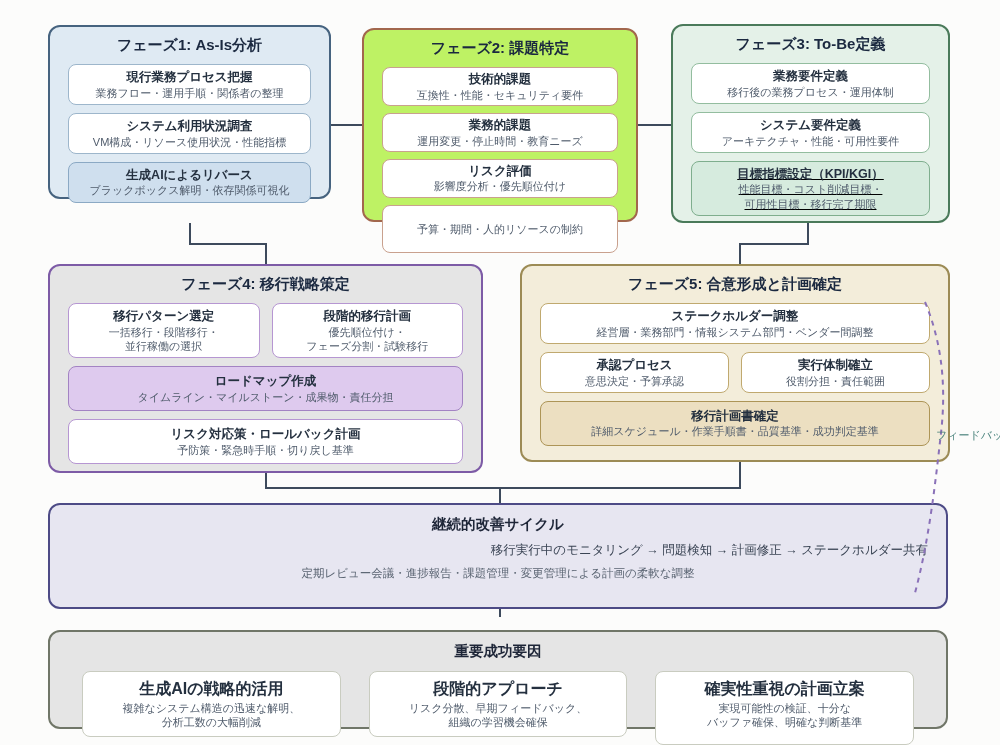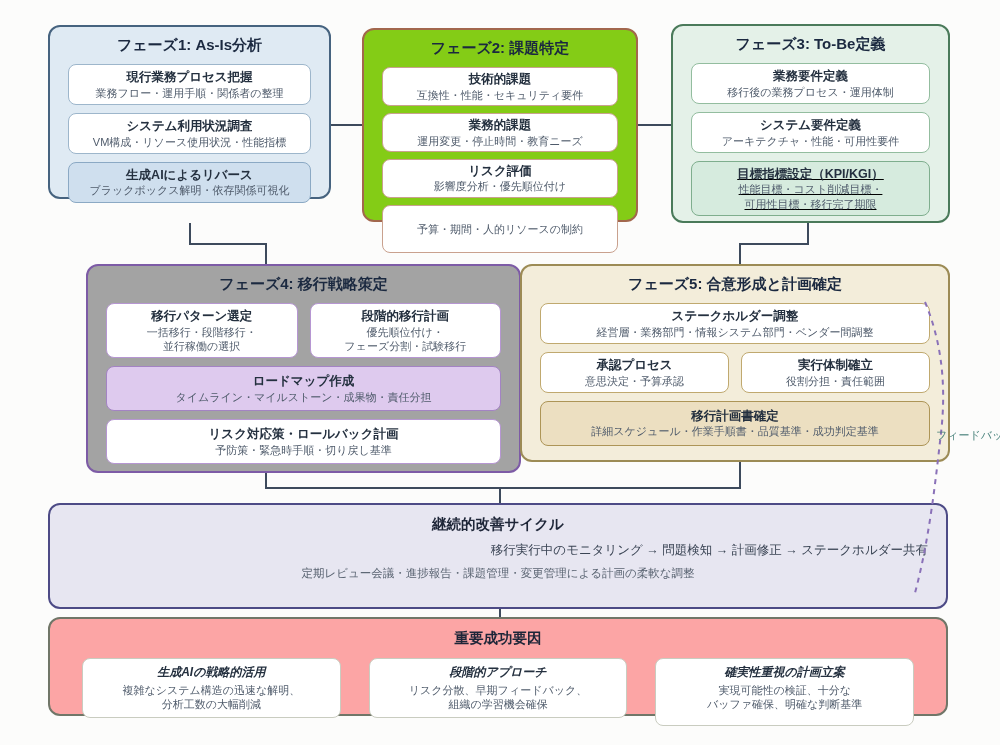--- a/index.html
+++ b/index.html
@@ -26,45 +26,45 @@
   .card:last-child{margin-bottom:0;}
   .card-title{font-weight:bold;font-size:12.5px;color:#24303f;line-height:1.32;}
   .card-sub{font-size:11px;color:#4f5b6b;line-height:1.3;white-space:pre-line;}
   .row{display:flex;gap:12px;margin-bottom:8px;}
   .row .card{flex:1;margin-bottom:0;}
   
   .p1{background:#dfeaf3;border-color:#46637f;}
   .p1 .card{border-color:#9db6cb;}
   .p1 .card.hl{background:#cfdfee;border-color:#8ba9c4;}
   
-  .p2{background:#84cc16;border-color:#a2674d;}
+  .p2{background:#bef264;border-color:#a2674d;}
   .p2 .card{border-color:#c9a18e;}
   
   .p3{background:#e4f1e8;border-color:#4a7a5a;}
   .p3 .card{border-color:#93bd9f;}
   .p3 .card.hl{background:#d6ebde;border-color:#7fae8e;text-decoration:underline;}
   
-  .p4{background:#a3a3a3;border-color:#7d5ba6;margin-left:38px;}
+  .p4{background:#e5e5e5;border-color:#7d5ba6;}
   .p4 .card{border-color:#b696d2;}
   .p4 .card.hl{background:#decaee;border-color:#a383c3;}
   
   .p5{background:#f3edda;border-color:#9c8b55;}
   .p5 .card{border-color:#c0a96f;}
   .p5 .card.hl{background:#ecdfc1;border-color:#ad9557;}
   
   .cycle{background:#e7e6f1;border-color:#4d4b86;text-align:center;padding-top:8px;}
   .cycle-title{font-weight:bold;font-size:14.5px;color:#1e2638;margin:2px 0 8px;}
   .cycle-line1{font-size:12.5px;color:#3a4454;margin:0 0 7px;text-align:right;}
   .cycle-line2{font-size:11.5px;color:#5a6472;}
   
-  .success{background:#fca5a5;border-color:#707668;padding:6px 32px;}
+  .success{background:#e5e5e5;border-color:#707668;padding:6px 32px;margin-top:13px;}
   .success-title{text-align:center;font-weight:bold;font-size:14.5px;color:#1e2638;margin:4px 0 10px;}
   .success-row{display:flex;gap:28px;}
   .success-row .card{flex:1;border-color:#c9ccc0;padding:6px 8px;}
-  .card-title.s{font-size:12px;margin-bottom:2px;font-style:italic;}
+  .card-title.s{font-size:16px;margin-bottom:2px;}
   
   .feedback-label{
     position:absolute;left:936px;top:428px;font-size:11px;color:#47807a;
     white-space:nowrap;z-index:3;
   }
 </style>
 </head>
 <body>
 
 <div class="stage">
@@ -96,21 +96,21 @@
       <div class="card-sub">ブラックボックス解明・依存関係可視化</div>
     </div>
   </div>
 
   <div class="panel p2" style="left:362px;top:28px;width:276px;height:194px;">
     <div class="panel-title">フェーズ2: 課題特定</div>
     <div class="card" style="padding:3px 6px;margin-bottom:7px;">
       <div class="card-title">技術的課題</div>
       <div class="card-sub">互換性・性能・セキュリティ要件</div>
     </div>
-    <div class="card" style="padding:3px 6px;margin-bottom:7px;border-radius:9px;">
+    <div class="card" style="padding:3px 6px;margin-bottom:7px;">
       <div class="card-title">業務的課題</div>
       <div class="card-sub">運用変更・停止時間・教育ニーズ</div>
     </div>
     <div class="card" style="padding:3px 6px;margin-bottom:7px;">
       <div class="card-title">リスク評価</div>
       <div class="card-sub">影響度分析・優先順位付け</div>
     </div>
     <div class="card" style="padding:16px 6px;">
       <div class="card-sub">予算・期間・人的リソースの制約</div>
     </div>

